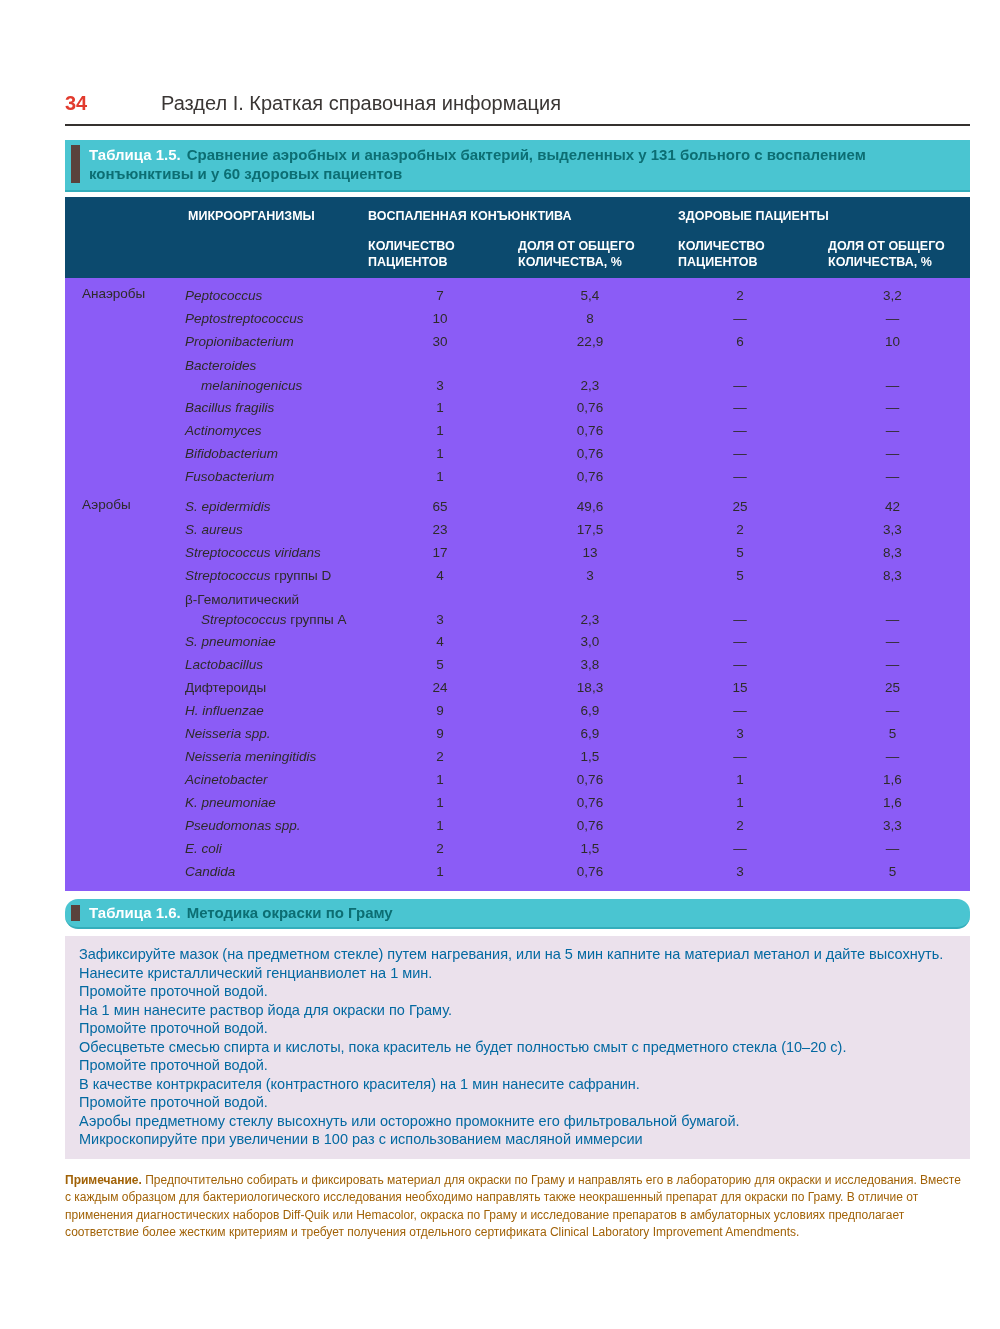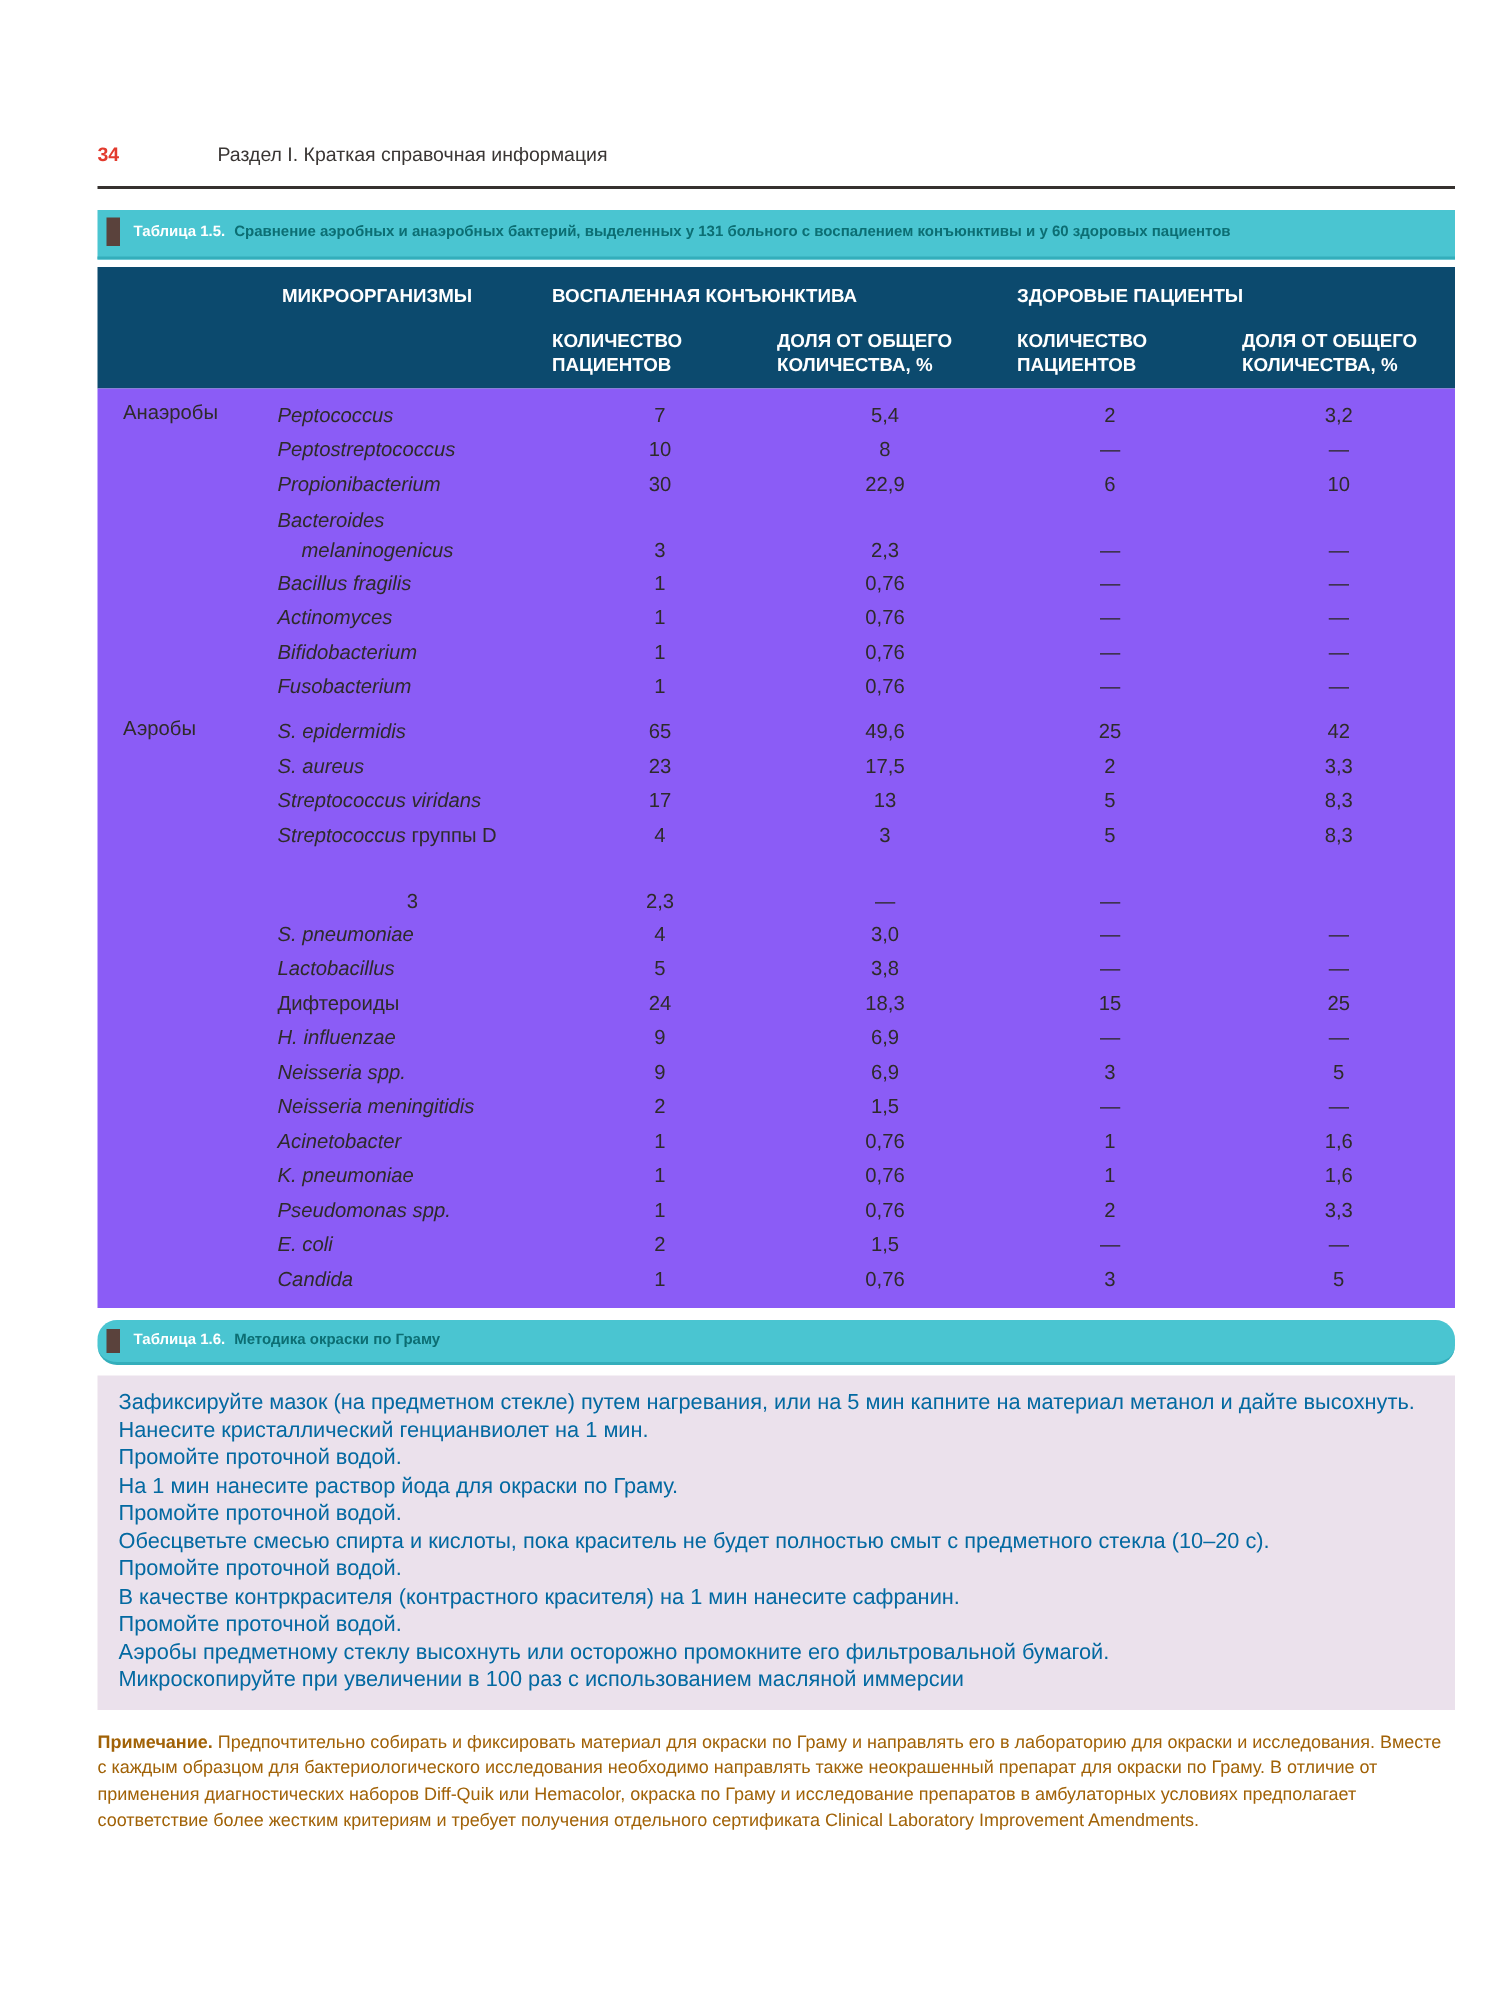--- a/index.html
+++ b/index.html
@@ -4,31 +4,31 @@
 <style>
   html,body{margin:0;padding:0;background:#ffffff;}
   body{
     width:1000px;height:1329px;overflow:hidden;
     font-family:"Liberation Sans","DejaVu Sans",sans-serif;
     color:#2e2b2a;
   }
   .page{width:905px;margin:0;padding:93px 30px 0 65px;}
 
   
-  .runhead{display:flex;align-items:baseline;font-size:13px;line-height:20px;}
+  .runhead{display:flex;align-items:baseline;font-size:20px;line-height:20px;gap:16px;}
   .pagenum{font-weight:bold;color:#e23b2e;width:80px;}
   .section-title{color:#3a3634;}
   .head-rule{height:2px;background:#35312f;margin-top:11px;}
 
   
   .banner{
     background:#4ac5d1;border-bottom:2px solid #34aebb;
     display:flex;align-items:flex-start;
     padding:5px 10px 7px 6px;margin-top:14px;
-    font-size:10px;font-weight:bold;line-height:19px;
+    font-size:15px;font-weight:bold;line-height:19px;
   }
   .accent-bar{width:9px;background:#5a423c;margin-right:9px;flex:0 0 auto;}
   .banner .bar-tall{align-self:stretch;}
   .banner .bar-short{height:16px;align-self:center;}
   .banner-label{color:#ffffff;margin-right:6px;}
   .banner-title{color:#0c6e73;}
   .banner16{margin-top:8px;align-items:center;padding-top:4px;padding-bottom:5px;border-radius:13px;}
 
   
   .t15-header{
@@ -215,20 +215,24 @@
         <div class="cell name">
           <div class="name-line"><i>Streptococcus </i><span>группы D</span></div>
         </div>
         <div class="cell val">4</div>
         <div class="cell val">3</div>
         <div class="cell val">5</div>
         <div class="cell val">8,3</div>
       </div>
       <div class="t-row two-line">
         <div class="cell cat"></div>
+        <div class="cell name">
+          <div class="name-line"><span>β-Гемолитический</span></div>
+          <div class="name-line indent"><i>Streptococcus </i><span>группы A</span></div>
+        </div>
         <div class="cell val">3</div>
         <div class="cell val">2,3</div>
         <div class="cell val">—</div>
         <div class="cell val">—</div>
       </div>
       <div class="t-row">
         <div class="cell cat"></div>
         <div class="cell name">
           <div class="name-line"><i>S. pneumoniae</i></div>
         </div>

